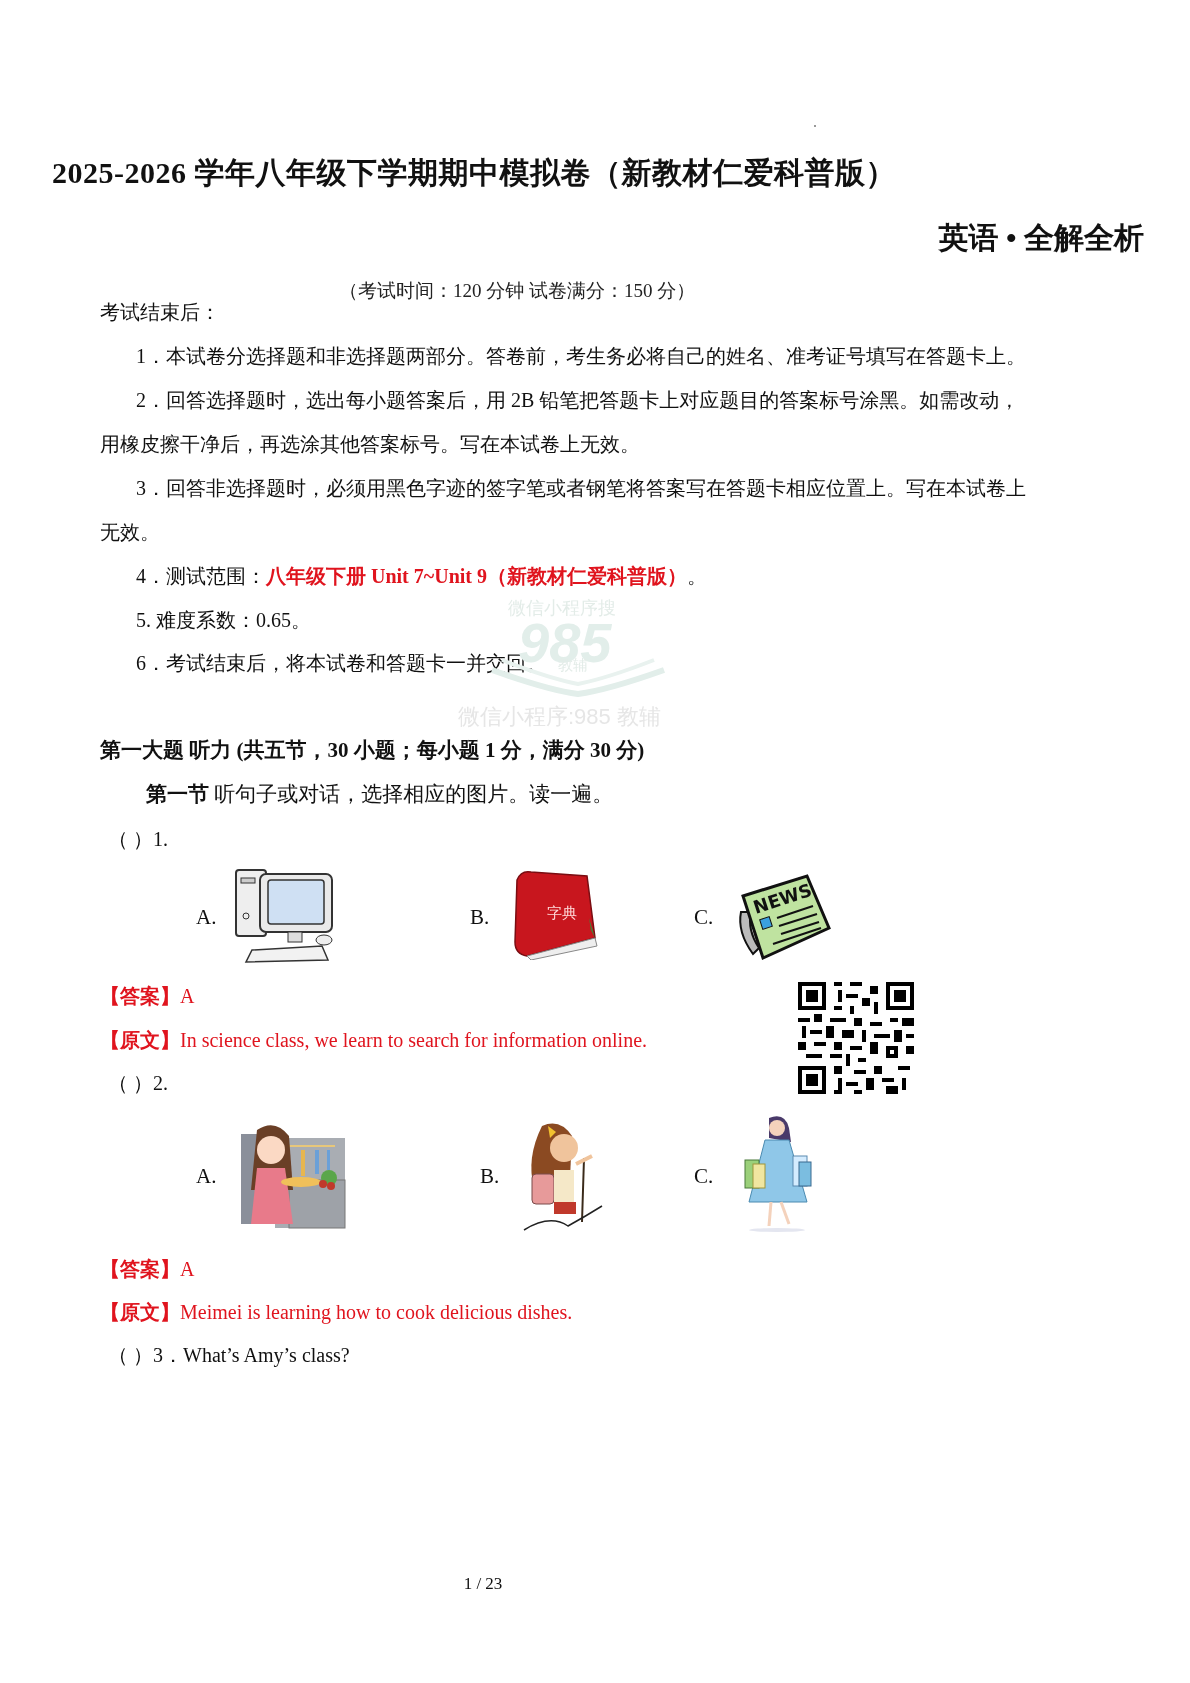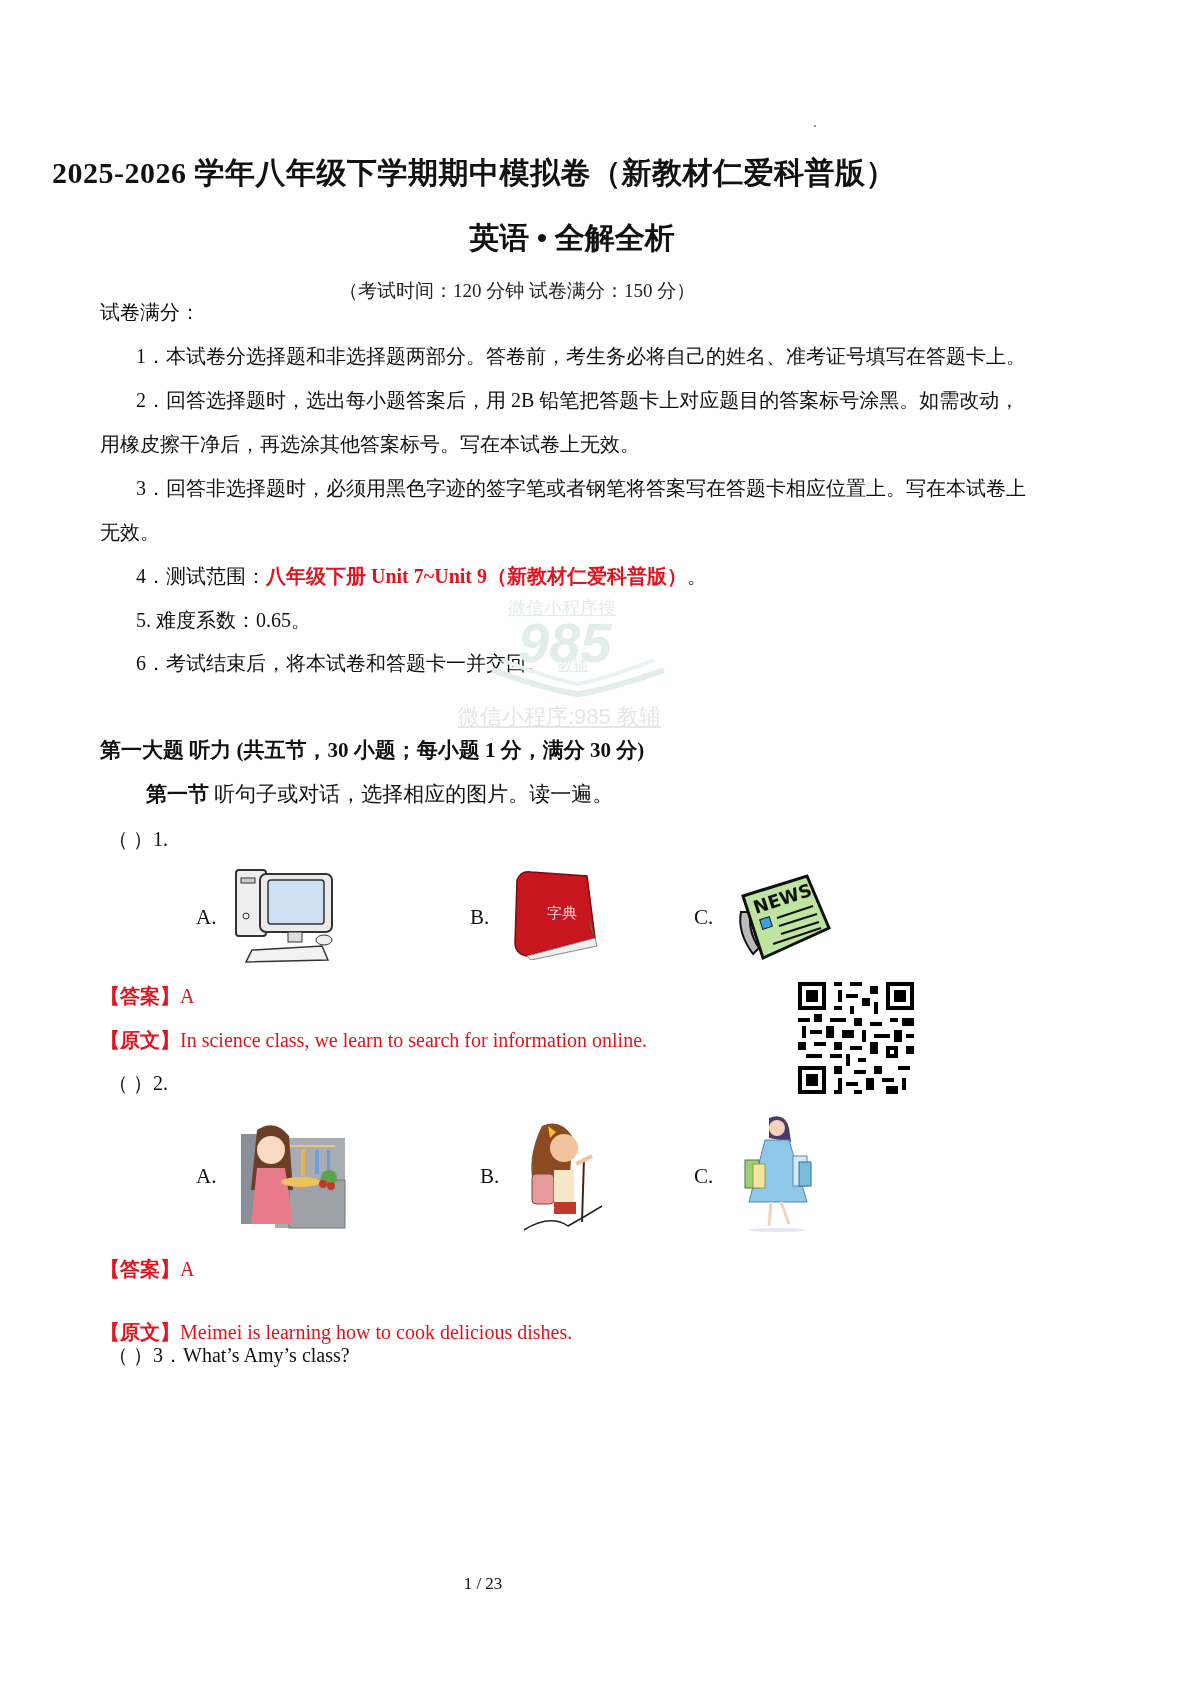--- a/index.html
+++ b/index.html
@@ -1,41 +1,41 @@
 <!DOCTYPE html>
 <html><head>
 <meta charset="utf-8">
 <style>
   html, body { margin: 0; padding: 0; background: #ffffff; }
   body { width: 1190px; height: 1683px; position: relative; overflow: hidden;
          font-family: "Liberation Serif", "DejaVu Serif", serif; color: #111; }
   .abs { position: absolute; }
   .title { left: 0; width: 948px; text-align: center; font-weight: bold; font-size: 30px; top: 153px; letter-spacing: 0.5px; }
-  .subtitle { left: 0; width: 1144px; text-align: center; font-weight: bold; font-size: 30px; top: 218px; }
+  .subtitle { left: 0; width: 1144px; text-align: right; font-weight: bold; font-size: 30px; top: 218px; }
   .meta { left: 0; width: 1034px; text-align: center; font-size: 19px; top: 278px; color: #222; }
   .txt { font-size: 20px; line-height: 28px; white-space: nowrap; }
   .red { color: #e0141e; }
   .redb { color: #e0141e; font-weight: bold; }
   .bold { font-weight: bold; }
   .opt-label { font-size: 21px; }
   .pic { position: absolute; }
-  .wm-text { font-family: "Liberation Sans", "DejaVu Sans", sans-serif; font-size: 22px; color: #e6e6e6; text-decoration: underline; }
+  .wm-text { font-family: "Liberation Sans", "DejaVu Sans", sans-serif; font-size: 22px; color: #e6e6e6; }
   .footer { left: 0; width: 966px; text-align: center; font-size: 17px; top: 1574px; }
   .dot { left: 814px; top: 125px; width: 2px; height: 2px; background: #999; }
 </style>
 </head>
 <body>
 
 <div class="abs dot"></div>
 
 <div class="abs title">2025-2026 学年八年级下学期期中模拟卷（新教材仁爱科普版）</div>
 <div class="abs subtitle">英语 • 全解全析</div>
 <div class="abs meta">（考试时间：120 分钟   试卷满分：150 分）</div>
 
-<div class="abs txt" style="left:100px; top:298px;">试卷满分：</div>
+<div class="abs txt" style="left:100px; top:298px;">考试结束后：</div>
 
 <div class="abs txt" style="left:136px; top:342px;">
   <span>1．</span><span>本试卷分选择题和非选择题两部分。答卷前，考生务必将自己的姓名、准考证号填写在答题卡上。</span>
 </div>
 
 <div class="abs txt" style="left:136px; top:386px;">
   <span>2．</span><span>回答选择题时，选出每小题答案后，用 2B 铅笔把答题卡上对应题目的答案标号涂黑。如需改动，</span>
 </div>
 <div class="abs txt" style="left:100px; top:430px;">用橡皮擦干净后，再选涂其他答案标号。写在本试卷上无效。</div>
 
@@ -220,21 +220,21 @@
   <rect x="58" y="44" width="14" height="30" fill="#d4ecff" stroke="#5a8ab0"></rect>
   <rect x="64" y="50" width="12" height="24" fill="#7bbde0" stroke="#3a6a90"></rect>
   <line x1="36" y1="90" x2="34" y2="114" stroke="#f4d2bc" stroke-width="3"></line>
   <line x1="46" y1="90" x2="54" y2="112" stroke="#f4d2bc" stroke-width="3"></line>
   <ellipse cx="42" cy="118" rx="28" ry="2" fill="#e4e6f0"></ellipse>
 </svg>
 
 <div class="abs txt red" style="left:100px; top:1255px;">
   <span class="bold">【答案】</span><span>A</span>
 </div>
-<div class="abs txt red" style="left:100px; top:1298px;margin-top:20px;">
+<div class="abs txt red" style="left:100px; top:1298px;">
   <span class="bold">【原文】</span><span>Meimei is learning how to cook delicious dishes.</span>
 </div>
 
 <div class="abs txt" style="left:108px; top:1341px;">
   <span>（     ）3．</span><span>What’s Amy’s class?</span>
 </div>
 
 <div class="abs footer">1 / 23</div>
 
 </body></html>

